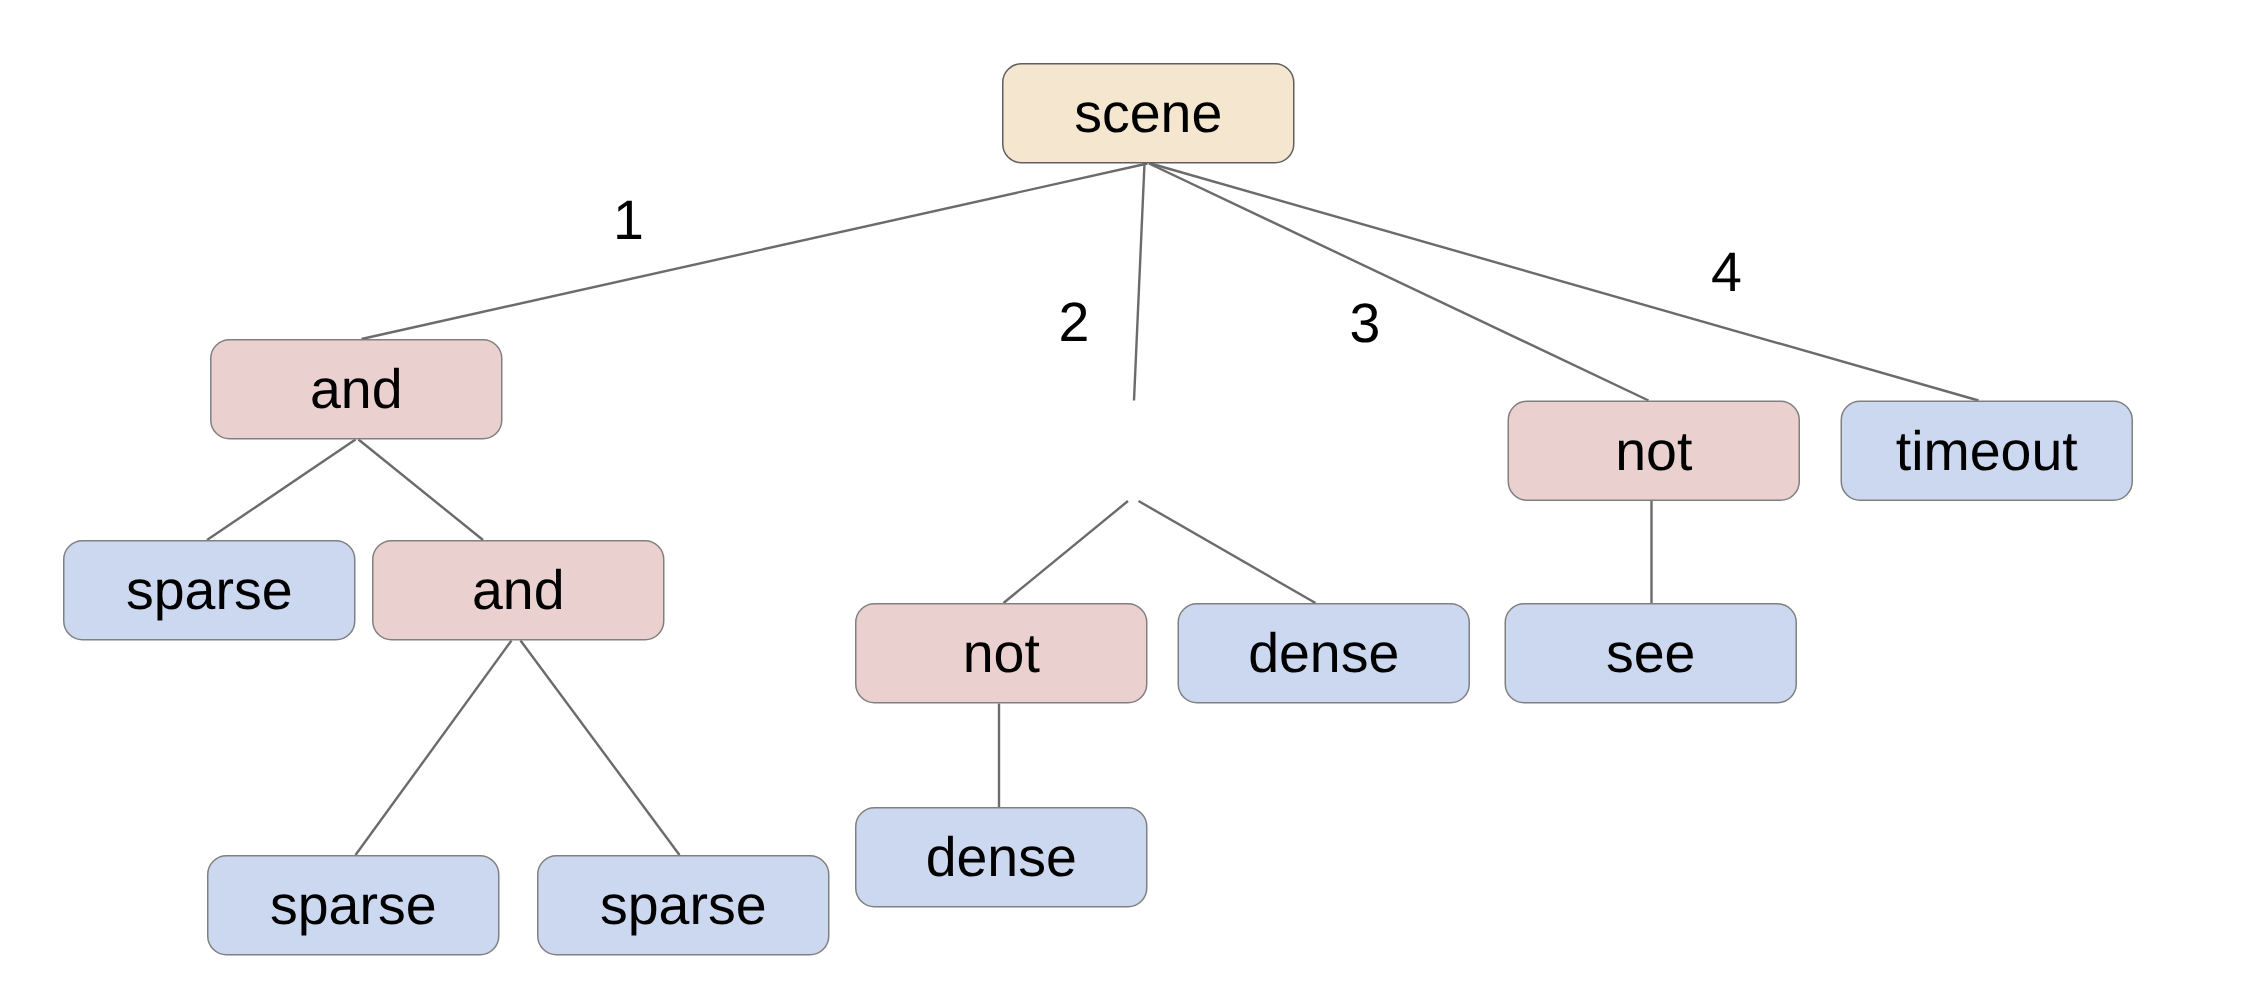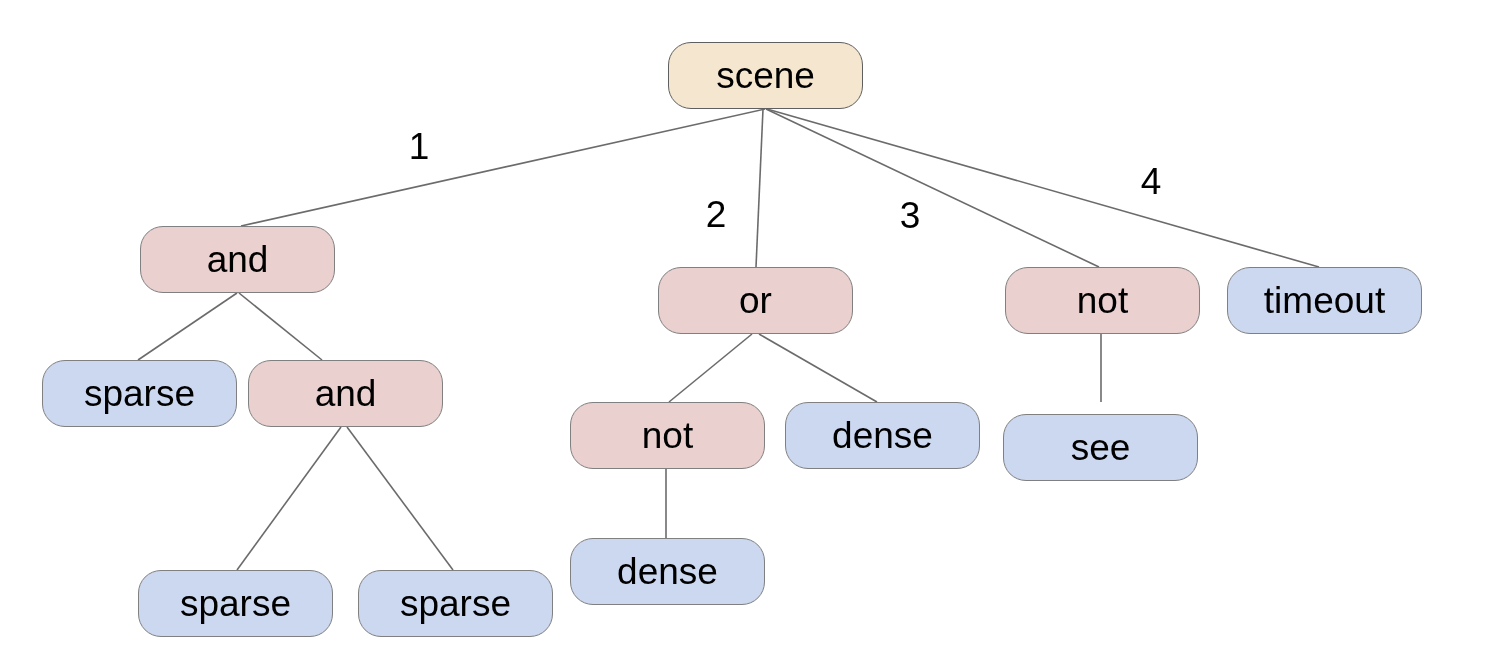--- a/index.html
+++ b/index.html
@@ -34,21 +34,21 @@
     font-size: 37px;
     fill: #000000;
     text-anchor: middle;
   }
   .node {
     position: absolute;
     width: 195px;
     height: 67px;
     box-sizing: border-box;
     border: 1.6px solid #7e7e7e;
-    border-radius: 23px;
+    border-radius: 13px;
     display: flex;
     align-items: center;
     justify-content: center;
     font-size: 37px;
     color: #000000;
     white-space: nowrap;
   }
   .node.root {
     background: #f5e7cf;
     border-color: #5f5f5f;
@@ -83,25 +83,24 @@
     <line class="edge" x1="1101" y1="334" x2="1101" y2="402"></line>
 
     <text class="edge-label" x="419" y="159">1</text>
     <text class="edge-label" x="716" y="227">2</text>
     <text class="edge-label" x="910" y="228">3</text>
     <text class="edge-label" x="1151" y="194">4</text>
   </svg>
 
   <div class="node root" style="left:668px;  top:42px;">scene</div>
   <div class="node operator" style="left:140px;  top:226px;">and</div>
-  <div class="node operator" style="left:658px;  top:267px;">or</div>
   <div class="node operator" style="left:1005px; top:267px;">not</div>
   <div class="node leaf" style="left:1227px; top:267px;text-align:center;">timeout</div>
   <div class="node leaf" style="left:42px;   top:360px;">sparse</div>
   <div class="node operator" style="left:248px;  top:360px;">and</div>
   <div class="node operator" style="left:570px;  top:402px;">not</div>
   <div class="node leaf" style="left:785px;  top:402px;">dense</div>
-  <div class="node leaf" style="left:1003px; top:414px;">see</div>
+  <div class="node leaf" style="left:1003px; top:402px;">see</div>
   <div class="node leaf" style="left:138px;  top:570px;">sparse</div>
   <div class="node leaf" style="left:358px;  top:570px;">sparse</div>
   <div class="node leaf" style="left:570px;  top:538px;">dense</div>
 
 </div>
 
 </body></html>

